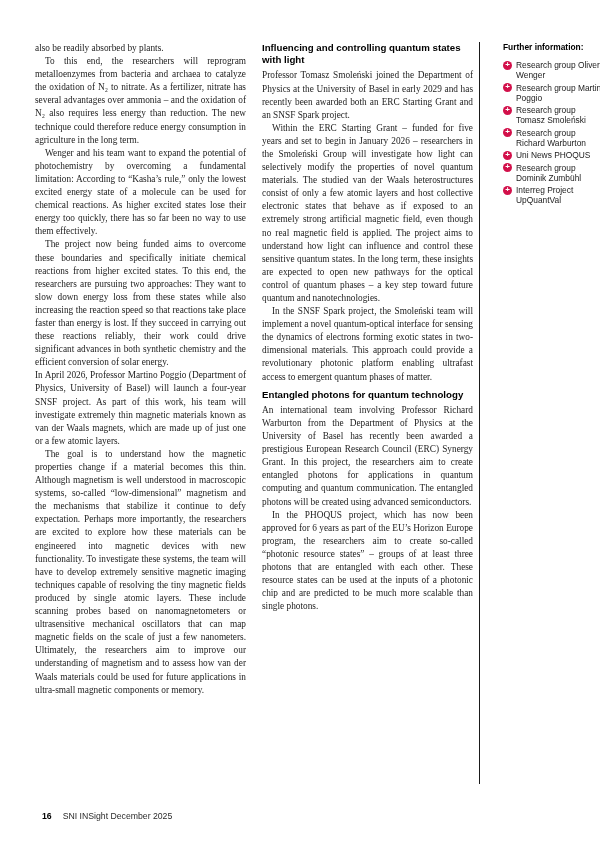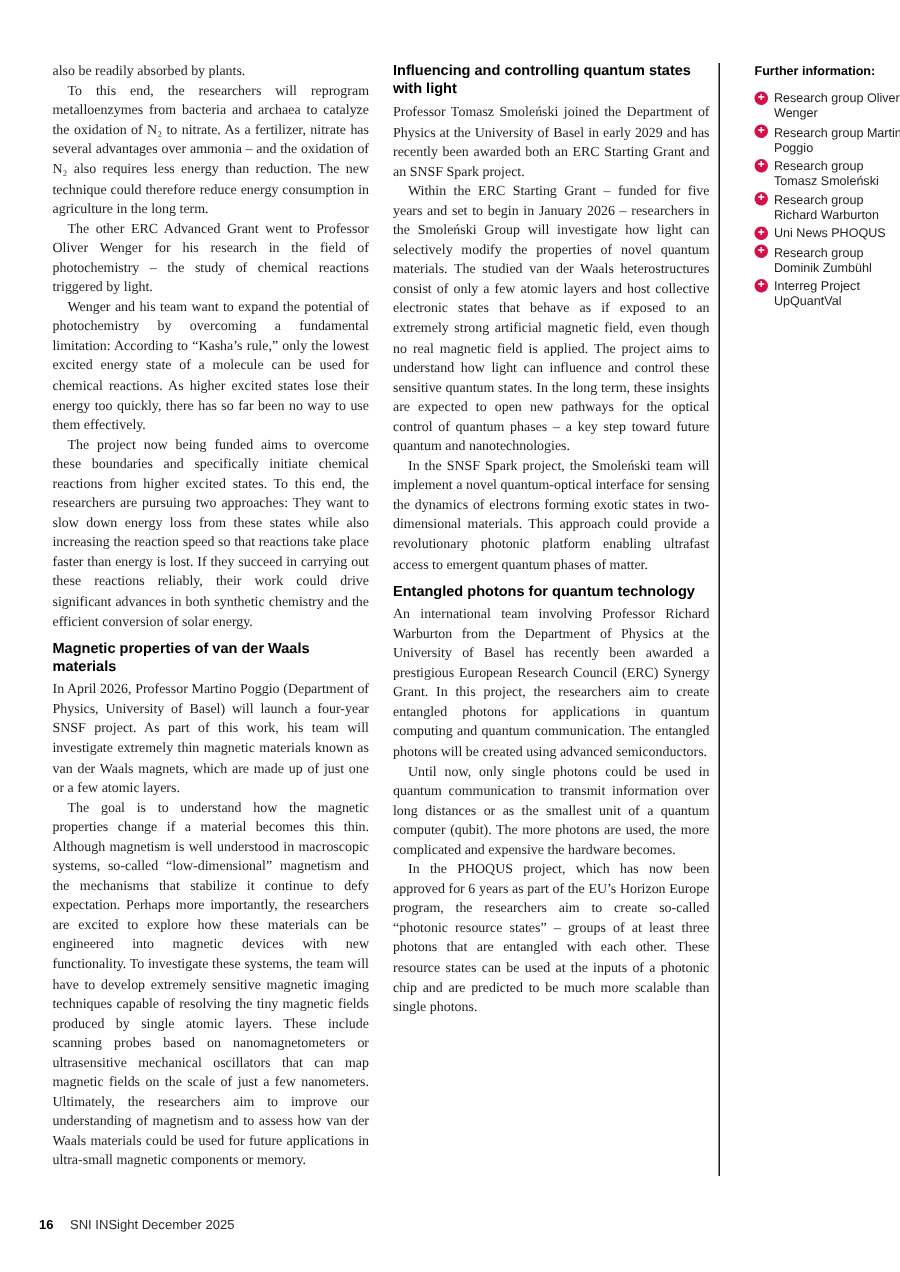--- a/index.html
+++ b/index.html
@@ -75,54 +75,51 @@
     margin-top: 0.5px;
   }
   .side-label {
     font-size: 8.4px;
     line-height: 10px;
     color: #222222;
     width: 90px;
   }
   .footer {
     position: absolute;
-    left: 26px; top: 811px;
+    left: 42px; top: 811px;
     font-family: "Liberation Sans", sans-serif;
     font-size: 8.7px;
     color: #2b2b2b;
     display: flex;
     align-items: baseline;
     gap: 11px;
   }
   .page-num { font-weight: bold; color: #000000; }
 </style>
 </head>
 <body>
 
 <div class="page">
 
   <div class="col col-left">
     <p class="body">also be readily absorbed by plants.</p>
     <p class="body indent">To this end, the researchers will reprogram metalloenzymes from bacteria and archaea to catalyze the oxidation of N₂ to nitrate. As a fertilizer, nitrate has several advantages over ammonia – and the oxidation of N₂ also requires less energy than reduction. The new technique could therefore reduce energy consumption in agriculture in the long term.</p>
-    <p class="body indent">The other ERC Advanced Grant went to Professor Oliver Wenger for his research in the field of photochemistry – the study of chemical reactions triggered by light.</p>
     <p class="body indent">Wenger and his team want to expand the potential of photochemistry by overcoming a fundamental limitation: According to “Kasha’s rule,” only the lowest excited energy state of a molecule can be used for chemical reactions. As higher excited states lose their energy too quickly, there has so far been no way to use them effectively.</p>
     <p class="body indent">The project now being funded aims to overcome these boundaries and specifically initiate chemical reactions from higher excited states. To this end, the researchers are pursuing two approaches: They want to slow down energy loss from these states while also increasing the reaction speed so that reactions take place faster than energy is lost. If they succeed in carrying out these reactions reliably, their work could drive significant advances in both synthetic chemistry and the efficient conversion of solar energy.</p>
-    <h3 class="sec">Magnetic properties of van der Waals materials</h3>
     <p class="body">In April 2026, Professor Martino Poggio (Department of Physics, University of Basel) will launch a four-year SNSF project. As part of this work, his team will investigate extremely thin magnetic materials known as van der Waals magnets, which are made up of just one or a few atomic layers.</p>
     <p class="body indent">The goal is to understand how the magnetic properties change if a material becomes this thin. Although magnetism is well understood in macroscopic systems, so-called “low-dimensional” magnetism and the mechanisms that stabilize it continue to defy expectation. Perhaps more importantly, the researchers are excited to explore how these materials can be engineered into magnetic devices with new functionality. To investigate these systems, the team will have to develop extremely sensitive magnetic imaging techniques capable of resolving the tiny magnetic fields produced by single atomic layers. These include scanning probes based on nanomagnetometers or ultrasensitive mechanical oscillators that can map magnetic fields on the scale of just a few nanometers. Ultimately, the researchers aim to improve our understanding of magnetism and to assess how van der Waals materials could be used for future applications in ultra-small magnetic components or memory.</p>
   </div>
 
   <div class="col col-mid">
     <h3 class="sec first">Influencing and controlling quantum states with light</h3>
     <p class="body">Professor Tomasz Smoleński joined the Department of Physics at the University of Basel in early 2029 and has recently been awarded both an ERC Starting Grant and an SNSF Spark project.</p>
     <p class="body indent">Within the ERC Starting Grant – funded for five years and set to begin in January 2026 – researchers in the Smoleński Group will investigate how light can selectively modify the properties of novel quantum materials. The studied van der Waals heterostructures consist of only a few atomic layers and host collective electronic states that behave as if exposed to an extremely strong artificial magnetic field, even though no real magnetic field is applied. The project aims to understand how light can influence and control these sensitive quantum states. In the long term, these insights are expected to open new pathways for the optical control of quantum phases – a key step toward future quantum and nanotechnologies.</p>
     <p class="body indent">In the SNSF Spark project, the Smoleński team will implement a novel quantum-optical interface for sensing the dynamics of electrons forming exotic states in two-dimensional materials. This approach could provide a revolutionary photonic platform enabling ultrafast access to emergent quantum phases of matter.</p>
     <h3 class="sec">Entangled photons for quantum technology</h3>
     <p class="body">An international team involving Professor Richard Warburton from the Department of Physics at the University of Basel has recently been awarded a prestigious European Research Council (ERC) Synergy Grant. In this project, the researchers aim to create entangled photons for applications in quantum computing and quantum communication. The entangled photons will be created using advanced semiconductors.</p>
-    <p class="body indent">Until now, only single photons could be used in quantum communication to transmit information over long distances or as the smallest unit of a quantum computer (qubit). The more photons are used, the more complicated and expensive the hardware becomes.</p>
     <p class="body indent">In the PHOQUS project, which has now been approved for 6 years as part of the EU’s Horizon Europe program, the researchers aim to create so-called “photonic resource states” – groups of at least three photons that are entangled with each other. These resource states can be used at the inputs of a photonic chip and are predicted to be much more scalable than single photons.</p>
   </div>
 
   <div class="divider"></div>
 
   <div class="sidebar">
     <div class="sidebar-heading">Further information:</div>
 
     <div class="side-item">
       <span class="plus-icon">+</span>

